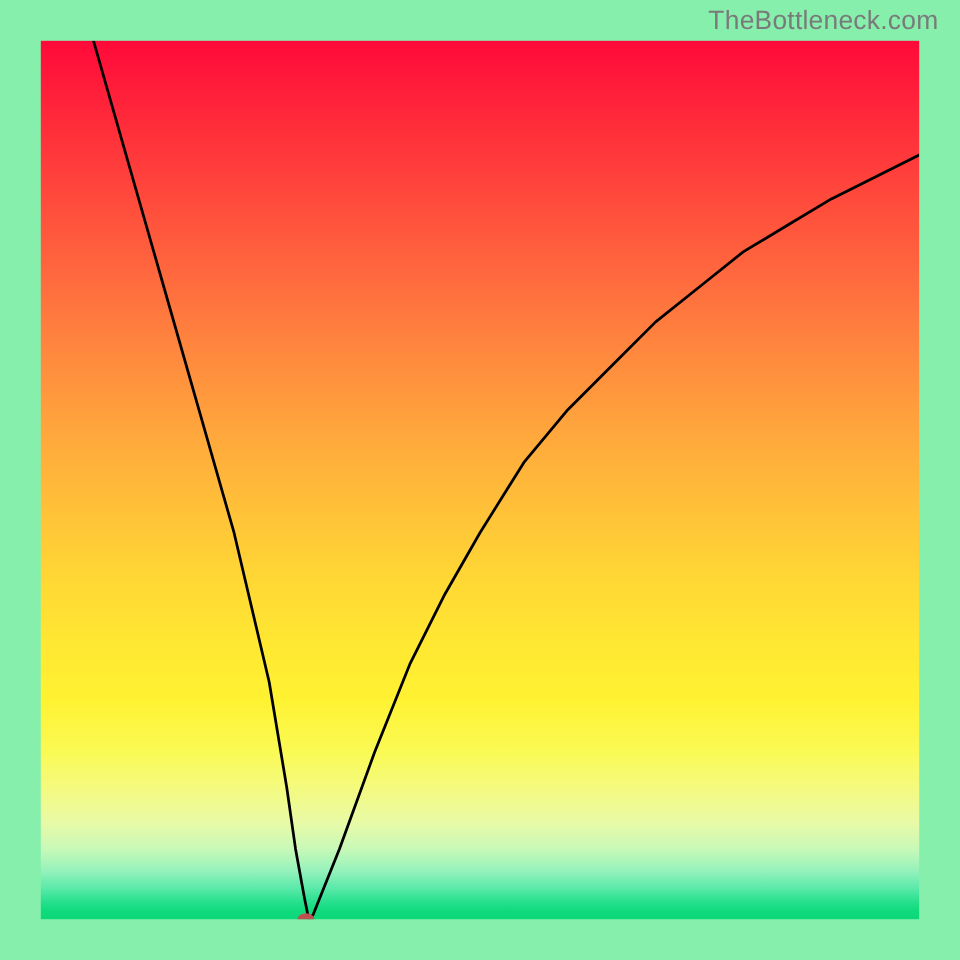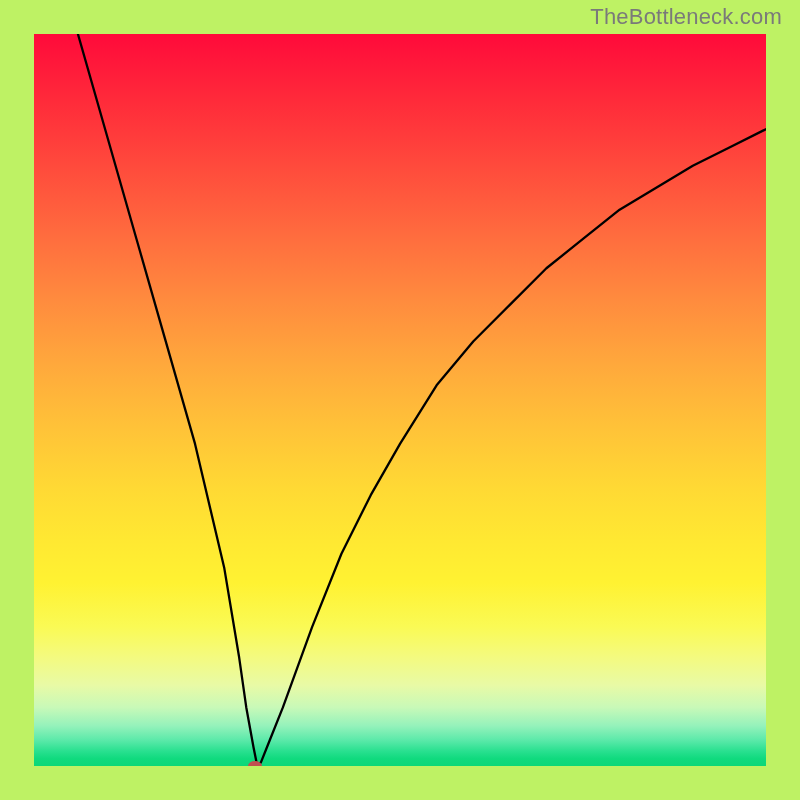--- a/index.html
+++ b/index.html
@@ -8,21 +8,21 @@
     width: 800px;
     height: 800px;
     background: #000;
     overflow: hidden;
     font-family: Arial, Helvetica, sans-serif;
   }
   .frame {
     position: relative;
     width: 800px;
     height: 800px;
-    background: #bef264;
+    background: #86efac;
   }
   .watermark {
     position: absolute;
     top: 4px;
     right: 18px;
     color: #7a7a7a;
     font-size: 22px;
     font-weight: 500;
     letter-spacing: 0.2px;
     z-index: 10;

